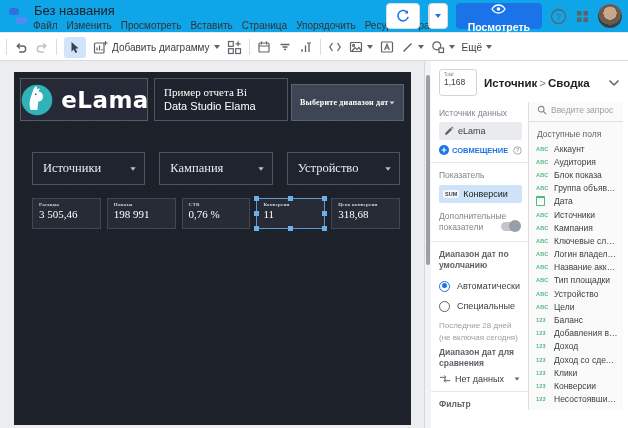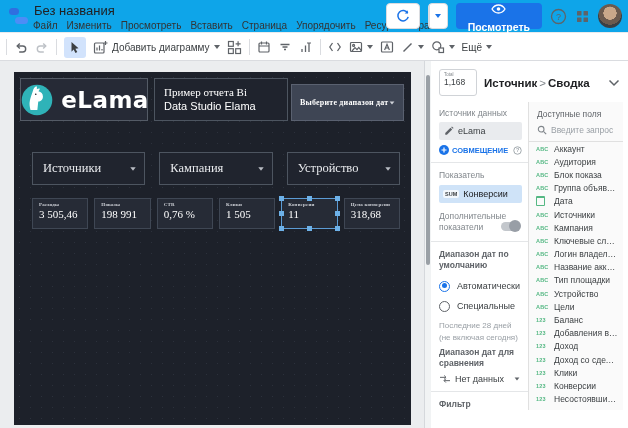--- a/index.html
+++ b/index.html
@@ -318,24 +318,20 @@
         <span class="sv">3 505,46</span>
       </div>
       <div class="scorecard">
         <span class="sl">Показы</span>
         <span class="sv">198 991</span>
       </div>
       <div class="scorecard">
         <span class="sl">CTR</span>
         <span class="sv">0,76 %</span>
       </div>
-      <div class="scorecard">
-        <span class="sl">Клики</span>
-        <span class="sv">1 505</span>
-      </div>
       <div class="scorecard selected">
         <span class="sl">Конверсии</span>
         <span class="sv">11</span>
         <span class="hdl h-tl"></span>
         <span class="hdl h-tc"></span>
         <span class="hdl h-tr"></span>
         <span class="hdl h-ml"></span>
         <span class="hdl h-mr"></span>
         <span class="hdl h-bl"></span>
         <span class="hdl h-bc"></span>
@@ -429,30 +425,30 @@
             </svg>
         </span>
         <span>Нет данных</span>
         <span class="caret"></span>
       </div>
       <div class="pdiv"></div>
       <div class="plabel strong">Фильтр</div>
     </div>
 
     <div id="p-fields">
-      <div id="pf-head">Доступные поля</div>
       <div id="pf-search">
         <span class="ico">
           <svg width="10" height="10" viewBox="0 0 12 12" fill="none" stroke="#80868b" stroke-width="1.3">
               <circle cx="5" cy="5" r="3.4"></circle>
               <path d="M8 8l3 3"></path>
             </svg>
         </span>
         <input type="text" placeholder="Введите запрос" style="">
       </div>
+      <div id="pf-head">Доступные поля</div>
       <div>
         <div class="field-row">
             <span class="fbadge text">ABC</span>
             <span class="fname">Аккаунт</span>
           </div>
         <div class="field-row">
             <span class="fbadge text">ABC</span>
             <span class="fname">Аудитория</span>
           </div>
         <div class="field-row">

